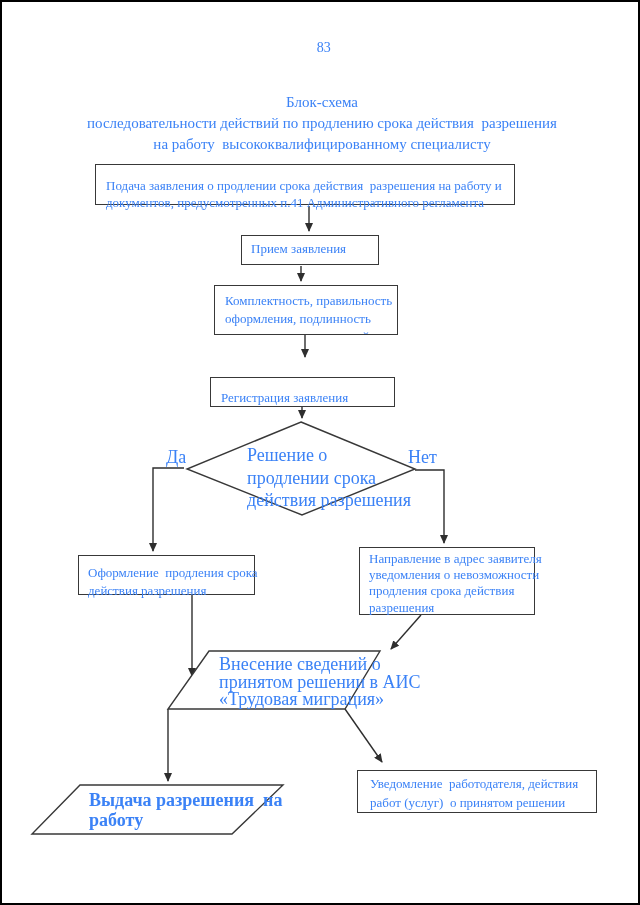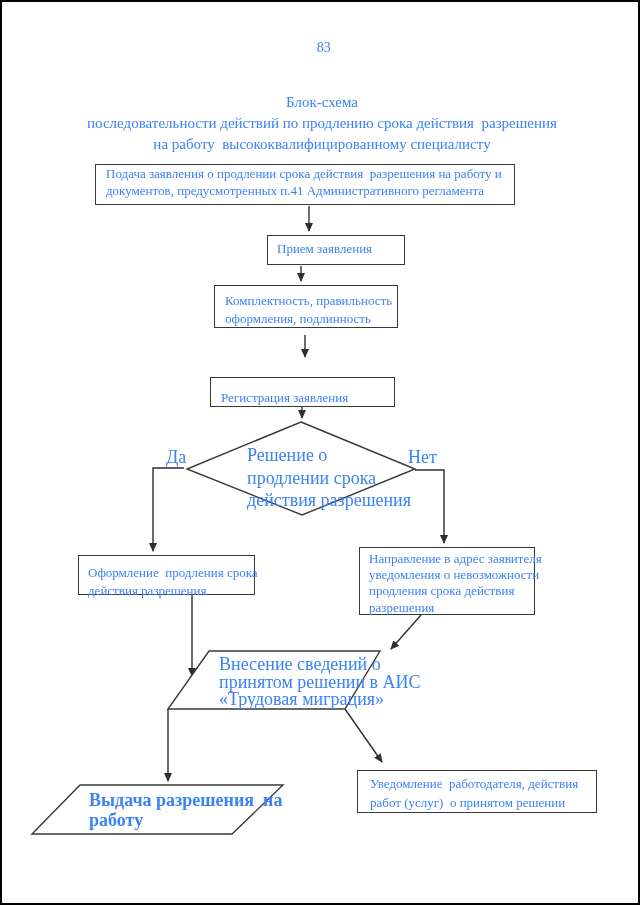--- a/index.html
+++ b/index.html
@@ -29,23 +29,23 @@
     position:absolute;
     border:1.5px solid #383838;
     background:#fff;
     font-size:13px;
     box-sizing:border-box;
   }
   .tl{white-space:pre;}
   svg{position:absolute;left:0;top:0;}
   .shape-label{position:absolute;font-size:18px;}
   
-  #submission-box{left:93px;top:162px;width:420px;height:41px;padding:0 6px 0 10px;line-height:17px;}
-  #reception-box{left:239px;top:233px;width:138px;height:30px;padding:5px 0 0 9px;margin-left:26px;}
-  #completeness-box{left:212px;top:283px;width:184px;height:43px;padding:6px 0 0 10px;line-height:18px;overflow:hidden;}
+  #submission-box{left:93px;top:162px;width:420px;height:41px;padding:12px 6px 0 10px;line-height:17px;}
+  #reception-box{left:239px;top:233px;width:138px;height:30px;padding:5px 0 0 9px;}
+  #completeness-box{left:212px;top:283px;width:184px;height:50px;padding:6px 0 0 10px;line-height:18px;overflow:hidden;}
   #registration-box{left:208px;top:359px;width:185px;height:30px;padding:12px 0 0 10px;margin-top:16px;}
   #extension-box{left:76px;top:553px;width:177px;height:40px;padding:8px 0 0 9px;line-height:18px;}
   #refusal-box{left:357px;top:545px;width:176px;height:68px;padding:3px 0 0 9px;line-height:16.2px;}
   #employer-notice-box{left:355px;top:768px;width:240px;height:43px;padding:4px 0 0 12px;line-height:18.5px;}
   
   #decision-label{left:245px;top:442px;line-height:22.5px;}
   #yes-label{left:164px;top:445px;}
   #no-label{left:406px;top:445px;}
   #ais-label{left:217px;top:654px;line-height:17.5px;}
   #issue-permit-label{left:87px;top:788px;line-height:20px;font-weight:bold;}

